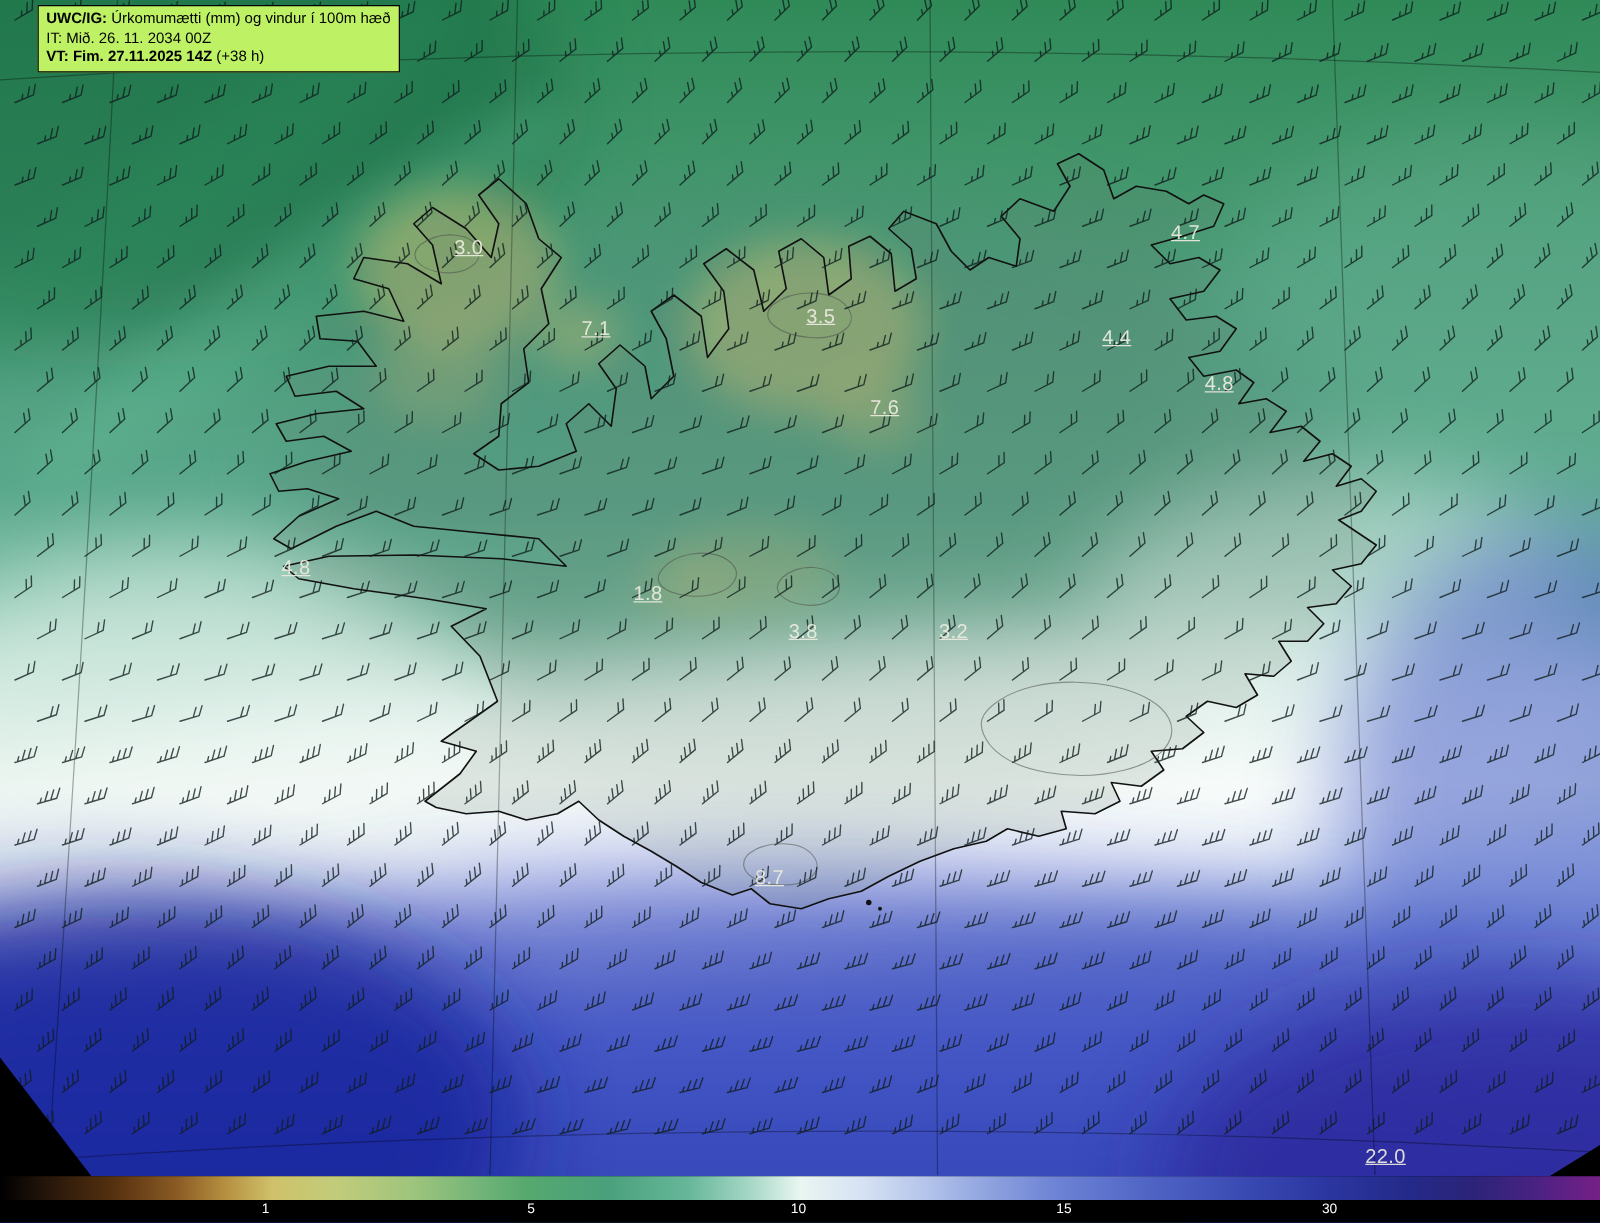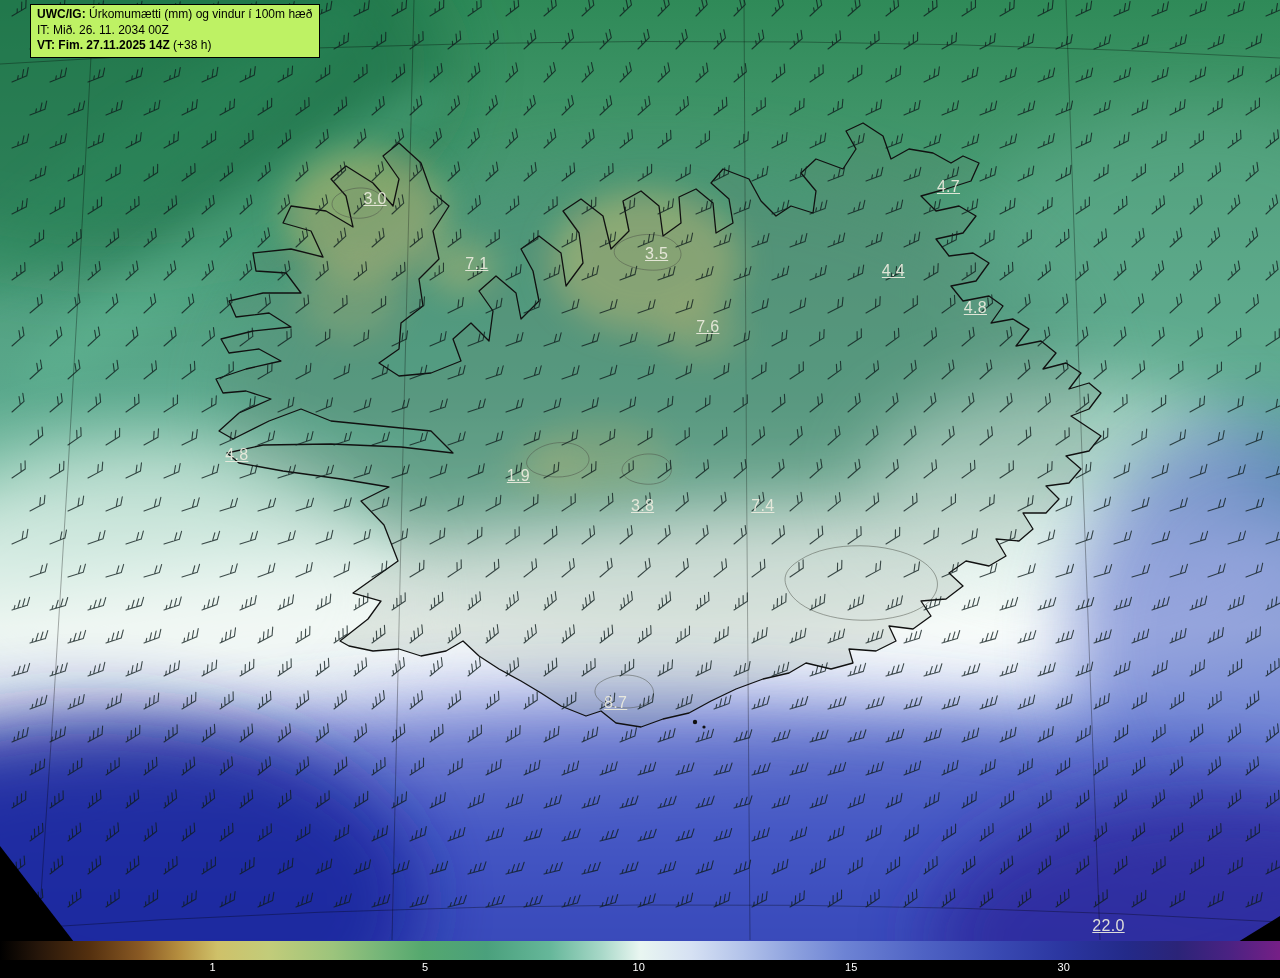--- a/index.html
+++ b/index.html
@@ -1059,23 +1059,23 @@
 
   <div class="map-labels" id="map-labels">
       <div class="map-label" style="left: 29.3%; top: 20.3%;">3.0</div>
       <div class="map-label" style="left: 36%; top: 27%; margin-left: 16px;">7.1</div>
       <div class="map-label" style="left: 51.3%; top: 26%;">3.5</div>
       <div class="map-label" style="left: 55.3%; top: 33.4%; text-align: center;">7.6</div>
       <div class="map-label" style="left: 74.1%; top: 19.1%;">4.7</div>
       <div class="map-label" style="left: 69.8%; top: 27.7%;">4.4</div>
       <div class="map-label" style="left: 76.2%; top: 31.5%;">4.8</div>
       <div class="map-label" style="left: 18.5%; top: 46.5%;">4.8</div>
-      <div class="map-label" style="left: 40.5%; top: 48.7%;">1.9</div>
+      <div class="map-label" style="left: 40.5%; top: 48.7%;">1.8</div>
       <div class="map-label" style="left: 50.2%; top: 48.1%; margin-top: 36px;">3.8</div>
-      <div class="map-label" style="left: 59.6%; top: 51.7%;">7.4</div>
+      <div class="map-label" style="left: 59.6%; top: 51.7%;">3.2</div>
       <div class="map-label" style="left: 48.1%; top: 71.9%;">8.7</div>
       <div class="map-label" style="left: 86.6%; top: 94.7%;">22.0</div>
     </div>
 
   <div class="titlebox">
     <div>
       <span class="b">UWC/IG:</span>
       <span>Úrkomumætti (mm) og vindur í 100m hæð</span>
     </div>
     <div>IT: Mið. 26. 11. 2034 00Z</div>

